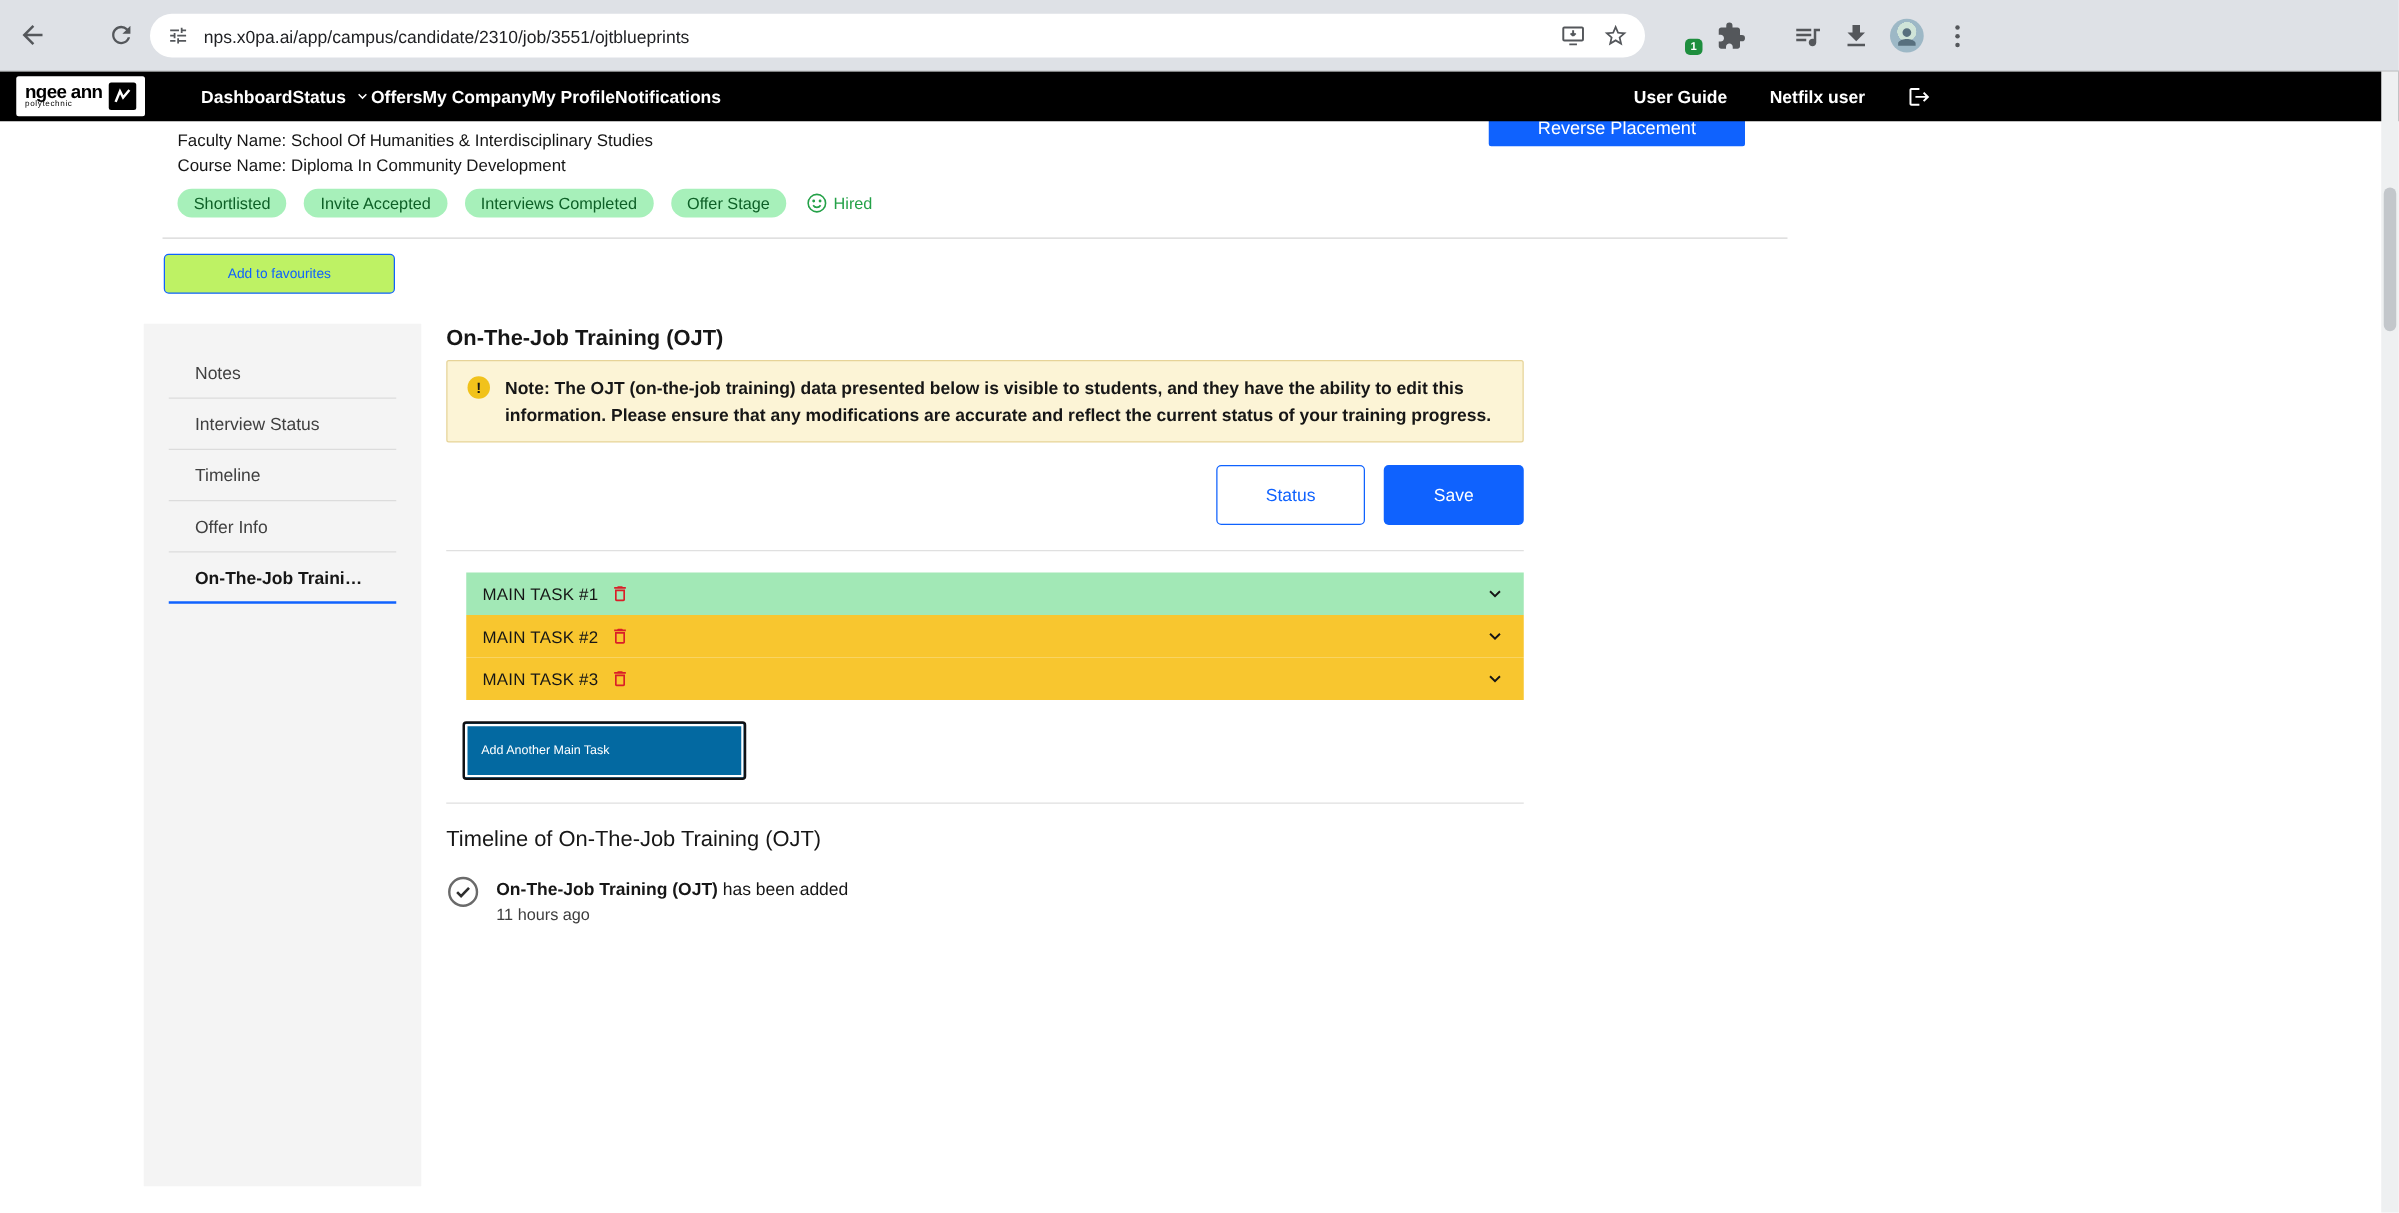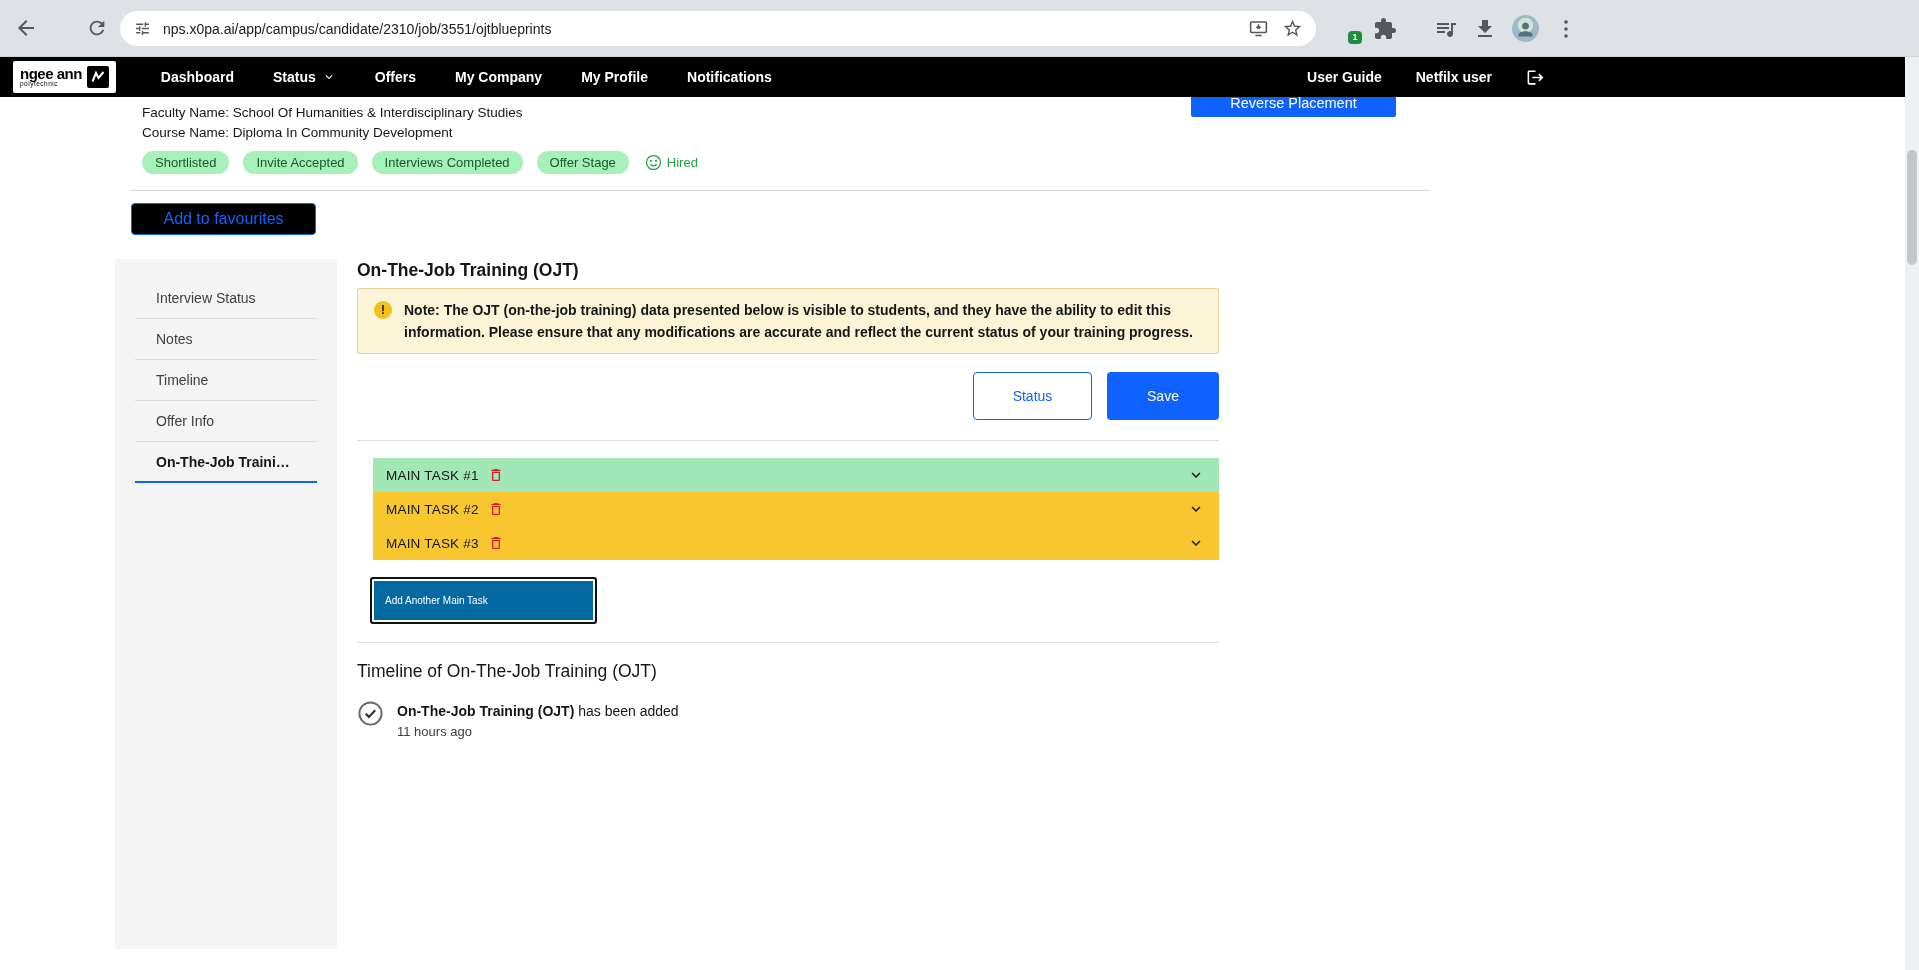--- a/index.html
+++ b/index.html
@@ -38,21 +38,21 @@
   
   .navbar { position:absolute; top:57px; left:0; width:1919px; height:40px; background:#000;
     display:flex; align-items:center; padding:0 374px 0 13px; z-index:30; }
   .np-logo { background:#fff; height:32px; display:flex; align-items:center; gap:5px;
     padding:3px 7px; border-radius:2px; cursor:pointer; }
   .np-logo .lt1 { font-weight:bold; font-size:15px; letter-spacing:-0.5px; line-height:13px; color:#000; }
   .np-logo .lt2 { font-size:6.5px; letter-spacing:0.5px; color:#000; }
   .np-mark { width:22px; height:22px; background:#000; border-radius:2px; display:flex;
     align-items:center; justify-content:center; }
   .np-mark svg { width:16px; height:16px; }
-  .nav-items { display:flex; gap:39px; margin-left:45px; }
+  .nav-items { display:flex; margin-left:45px; }
   .nav-item { color:#fff; font-size:14px; font-weight:600; display:flex; align-items:center;
     gap:6px; cursor:pointer; white-space:nowrap; }
   .nav-item svg { width:14px; height:14px; }
   .nav-right { margin-left:auto; display:flex; align-items:center; gap:34px; }
   .nav-right .logout { width:19px; height:19px; color:#fff; background:none; border:none; cursor:pointer; }
   .nav-right .logout svg { width:100%; height:100%; }
 
   
   .page { position:absolute; top:97px; left:0; width:1919px; height:617px; background:#fff; z-index:1; }
   .reverse-btn { position:absolute; left:1191px; top:-22px; width:205px; height:42px;
@@ -62,22 +62,22 @@
   .header-block { padding:8px 0 0 142px; }
   .meta-line { font-size:13.5px; line-height:16px; color:#161616; margin-bottom:4px; }
   .loc-row { display:flex; align-items:center; gap:4px; margin-top:6px; color:#8a8a8a; font-size:13px; }
   .loc-row svg { width:15px; height:15px; }
   .badges { display:flex; align-items:center; gap:14px; margin-top:10px; }
   .pill { background:#a7f0ba; color:#0e6027; font-size:13px; padding:4px 13px; border-radius:12px;
     white-space:nowrap; }
   .hired { display:flex; align-items:center; gap:5px; color:#24a148; font-size:13px; margin-left:2px; }
   .hired svg { width:17px; height:17px; }
   .divider-top { margin:16px 0 0 130px; width:1300px; height:1px; background:#d6d6d6; }
-  .fav-btn { display:block; margin:12px 0 0 131px; width:185px; height:32px; background:#000000;
-    border:1px solid #0f62fe; color:#0f62fe; border-radius:4px; font-size:16px; cursor:pointer;
+  .fav-btn { display:block; margin:12px 0 0 131px; width:185px; height:32px; background:#bef264;
+    border:1px solid #0f62fe; color:#0f62fe; border-radius:4px; font-size:11px; cursor:pointer;
     font-family:inherit; }
 
   .content-row { display:flex; margin-left:115px; margin-top:24px; height:690px; }
   .sidebar { width:222px; background:#f4f4f4; padding-top:19px; flex-shrink:0; }
   .side-item { height:41px; margin:0 20px; display:flex; align-items:center; padding-left:21px;
     font-size:14px; color:#404040; border-bottom:1px solid #dcdcdc; cursor:pointer; }
   .side-item.active { font-weight:bold; color:#161616; border-bottom:2px solid #0f62fe; }
 
   .main-col { margin-left:20px; width:862px; }
   .page-title { font-size:17.5px; font-weight:bold; line-height:22px; color:#161616; }
@@ -263,22 +263,22 @@
       </span>
     </div>
   </div>
 
   <div class="divider-top"></div>
 
   <button class="fav-btn">Add to favourites</button>
 
   <div class="content-row">
     <aside class="sidebar">
+      <div class="side-item">Notes</div>
       <div class="side-item">Interview Status</div>
-      <div class="side-item">Notes</div>
       <div class="side-item">Timeline</div>
       <div class="side-item">Offer Info</div>
       <div class="side-item active">On-The-Job Traini…</div>
     </aside>
 
     <main class="main-col">
       <h1 class="page-title">On-The-Job Training (OJT)</h1>
 
       <div class="note">
         <span class="warn-ic">!</span>

